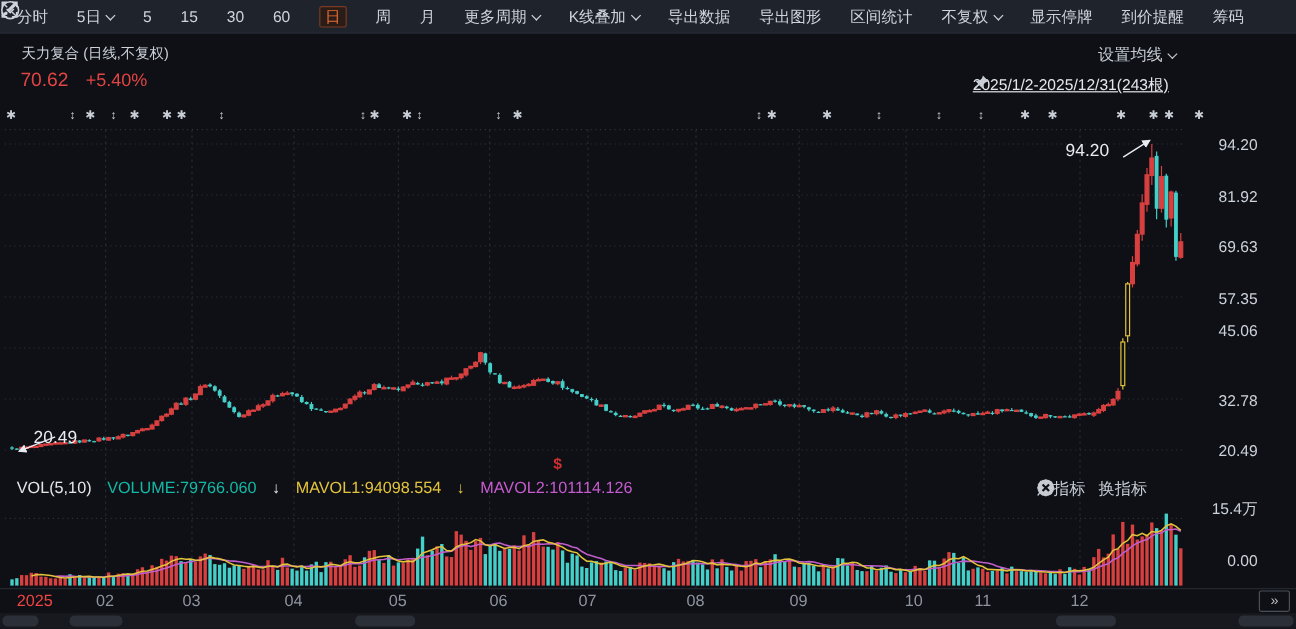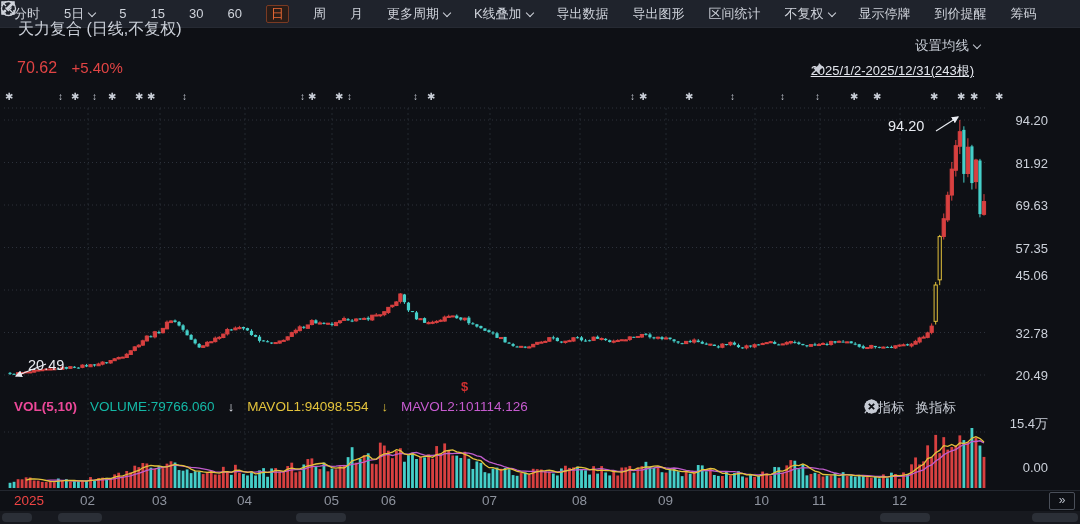--- a/index.html
+++ b/index.html
@@ -8,36 +8,36 @@
   .toolbar{position:absolute;top:0;left:0;width:1080px;height:28px;background:#1f232c;
            border-bottom:1px solid #262a33;display:flex;align-items:center;padding:0 14px;
            gap:24px;font-size:13px;color:#cfd3db;box-sizing:border-box;}
   .toolbar-item{cursor:pointer;white-space:nowrap;display:inline-flex;align-items:center;text-align:center;}
   .toolbar-item.active{color:#ef6a35;border:1px solid #7a3a23;background:#2a1d18;
                        padding:0 4px;border-radius:2px;line-height:16px;}
   .chev{width:5px;height:5px;border-right:1.4px solid currentColor;border-bottom:1.4px solid currentColor;
         transform:rotate(45deg);display:inline-block;margin-left:5px;margin-bottom:2px;}
   .tb-icons{margin-left:auto;display:flex;gap:15px;align-items:center;}
   .abs{position:absolute;}
-  #header-title{top:19px;left:18px;font-size:16px;color:#ccd1da;}
+  #header-title{top:36px;left:18px;font-size:12px;color:#ccd1da;}
   #price-row{top:59px;left:17px;font-size:16px;color:#e14444;}
   #price-row .chg{margin-left:10px;font-size:15px;}
   #ma-settings{top:37px;right:100px;font-size:13.5px;color:#c6cbd4;display:flex;align-items:center;}
   #range-row{top:62px;right:100px;display:flex;align-items:center;gap:6px;}
   #range-link{font-size:13px;color:#e3e6ed;text-decoration:underline;cursor:pointer;}
   #markers-row{top:91px;left:0;width:1080px;height:16px;}
   .marker{position:absolute;font-size:10px;color:#c8cdd6;top:0;}
   .price-tick{position:absolute;left:998px;width:50px;text-align:right;font-size:13px;color:#ccd1da;}
   .month-label{position:absolute;top:493px;font-size:13.5px;color:#8e939e;}
   .month-label.year{color:#ef4444;}
   #anno-low{top:357px;left:28px;font-size:14.5px;color:#e8ebf1;}
   #anno-high{top:118px;left:888px;font-size:14.5px;color:#e8ebf1;}
   #dollar-marker{top:379px;left:461px;font-size:13px;font-weight:bold;color:#d03030;}
   #vol-header{top:399px;left:14px;display:flex;align-items:center;gap:13px;font-size:13.5px;}
-  .vol-name{color:#ec4899;font-weight:bold;}
+  .vol-name{color:#e5e5e5;}
   .vol-volume{color:#14b8a6;}
   .vol-arrow-w{color:#e3e6ec;font-size:13px;}
   .vol-ma1{color:#e4c43c;}
   .vol-arrow-y{color:#e4c43c;font-size:13px;}
   .vol-ma2{color:#c65bcf;}
   #vol-controls{top:399px;right:102px;display:flex;align-items:center;gap:11px;font-size:13.5px;color:#c6cbd4;}
   #vol-ymax{top:415px;right:32px;font-size:13px;color:#ccd1da;}
   #vol-ymin{top:460px;right:32px;font-size:13px;color:#ccd1da;}
   #next-btn{top:492px;right:5px;width:24px;height:16px;border:1px solid #4a4f59;border-radius:2px;
             color:#b9bec8;font-size:12px;text-align:center;line-height:15px;cursor:pointer;}
@@ -953,21 +953,21 @@
 </div>
 <div class="abs" id="vol-ymax">15.4万</div>
 <div class="abs" id="vol-ymin">0.00</div>
 
 <div id="time-axis">
     <div class="month-label year" style="left: 14px;">2025</div>
     <div class="month-label" style="left: 80px;">02</div>
     <div class="month-label" style="left: 152px;">03</div>
     <div class="month-label" style="left: 237px;">04</div>
     <div class="month-label" style="left: 324px;">05</div>
-    <div class="month-label" style="left: 381px;">06</div>
+    <div class="month-label" style="left: 408px;">06</div>
     <div class="month-label" style="left: 482px;">07</div>
     <div class="month-label" style="left: 572px;">08</div>
     <div class="month-label" style="left: 658px;">09</div>
     <div class="month-label" style="left: 754px;">10</div>
     <div class="month-label" style="left: 812px;">11</div>
     <div class="month-label" style="left: 892px;">12</div>
   </div>
 <div class="abs" id="next-btn">»</div>
 
 <div class="abs" id="scrollbar">

